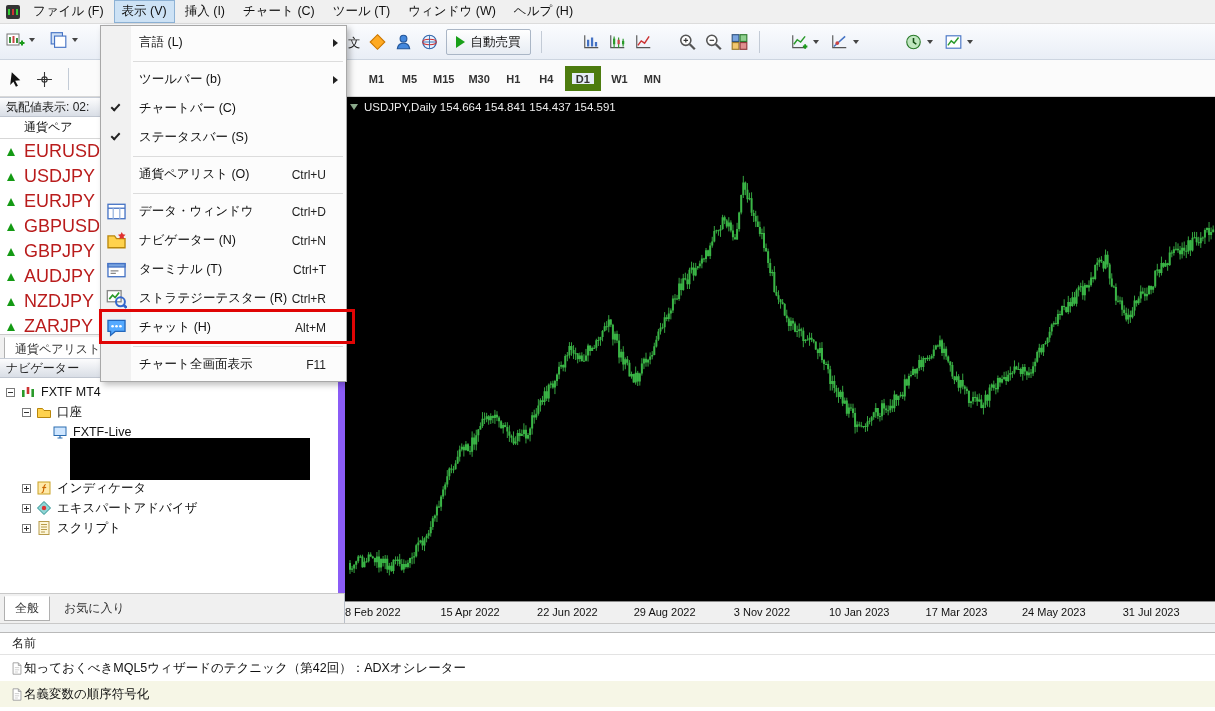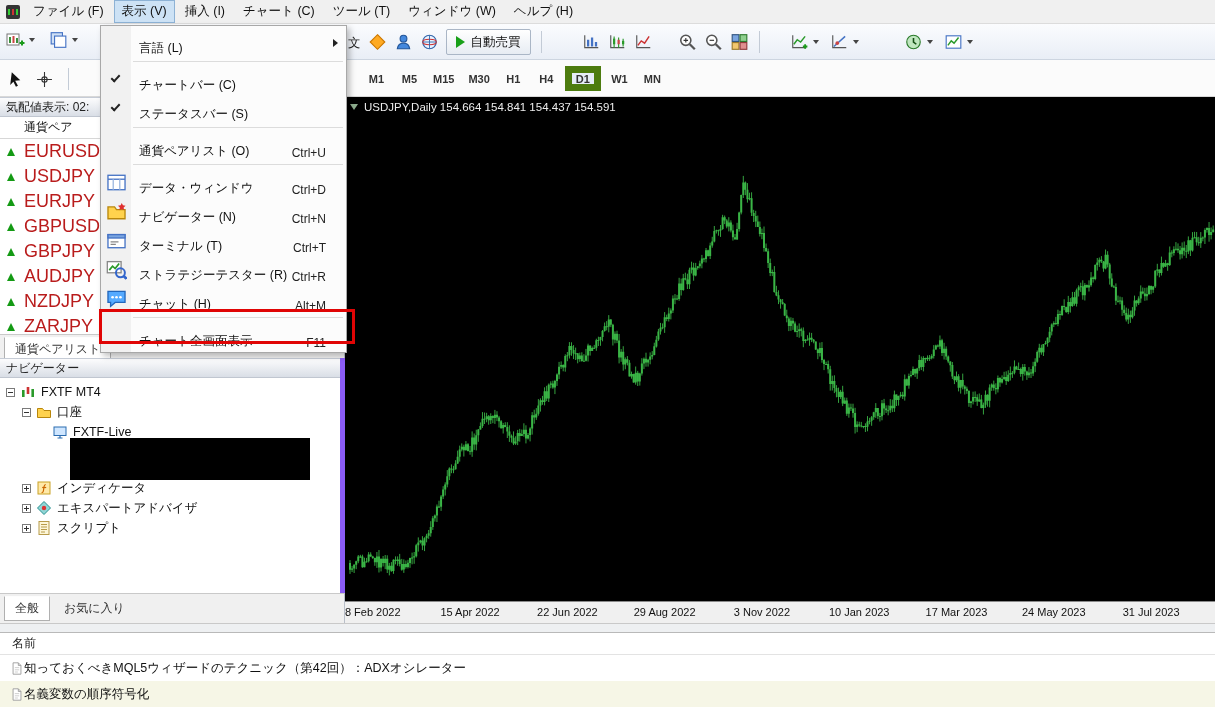--- a/index.html
+++ b/index.html
@@ -37,21 +37,21 @@
 .mw-colheader{height:22px;border-bottom:1px solid #d7d7d7;display:flex;align-items:center;padding-left:24px;font-size:12px;position:relative}
 .mw-colheader::after{content:"";position:absolute;left:218px;top:3px;bottom:3px;width:1px;background:#e2e2e2}
 .mw-row{height:25px;display:flex;align-items:center;padding-left:7px;gap:9px}
 .mw-row .sym{font-weight:normal;font-size:18px;color:#b91c1c}
 .up-arrow{width:0;height:0;border-left:4.5px solid transparent;border-right:4.5px solid transparent;border-bottom:8px solid #149a14;flex:none}
 .tabstrip{position:absolute;background:#f0f0f0;border-top:1px solid #c9c9c9;display:flex;align-items:flex-start;padding:2px 4px 0;gap:3px}
 #mw-tabs{left:0;top:334px;width:345px;height:24px;border-right:1px solid #b9bfc9}
 #nav-tabs{left:0;top:593px;width:345px;height:30px;border-right:1px solid #b9bfc9}
 .tab{padding:3px 10px;font-size:12px;color:#333;border:1px solid transparent}
 .tab.active{background:#fff;border:1px solid #b0b0b0;border-top:1px solid #fdfdfd}
-#navigator{position:absolute;left:0;top:358px;width:345px;height:235px;background:#fff;border-right:5px solid #8b5cf6;overflow:hidden}
+#navigator{position:absolute;left:0;top:358px;width:345px;height:235px;background:#fff;border-right:7px solid #8b5cf6;overflow:hidden}
 #nav-tree{padding-top:4px}
 .tree-row{height:20px;display:flex;align-items:center;gap:5px;font-size:12.5px;white-space:nowrap}
 .tree-icon svg{width:16px;height:16px;display:block}
 .expander{width:9px;height:9px;border:1px solid #7a7a7a;background:#fff;position:relative;flex:none}
 .expander::before{content:"";position:absolute;left:1px;right:1px;top:3px;height:1px;background:#333}
 .expander.plus::after{content:"";position:absolute;top:1px;bottom:1px;left:3px;width:1px;background:#333}
 .exp-space{width:9px;flex:none}
 .tree-spacer{height:36px}
 #censor{position:absolute;left:70px;top:438px;width:240px;height:42px;background:#000;z-index:6}
 
@@ -63,21 +63,21 @@
 .ax-label{position:absolute;top:4px;transform:translateX(-50%);white-space:nowrap}
 
 #splitter{position:absolute;left:0;top:623px;width:100%;height:9px;background:#eef0f2;border-top:1px solid #c9c9c9}
 #terminal{position:absolute;left:0;top:632px;width:100%;height:79px;background:#fff;border-top:1px solid #b9b9b9;overflow:hidden}
 #term-header{height:22px;display:flex;align-items:center;padding-left:12px;font-size:12px;color:#222;border-bottom:1px solid #e3e3e3}
 .term-row{height:26px;display:flex;align-items:center;padding-left:10px;font-size:12.5px;color:#111}
 .term-row.sel{background:#f6f6e6}
 .page-icon svg{width:14px;height:15px;display:block}
 
 #view-menu{position:absolute;left:100px;top:25px;width:247px;background:linear-gradient(to right,#f1f1f1 30px,#fcfcfc 30px);border:1px solid #a8a8a8;box-shadow:3px 3px 6px rgba(0,0,0,.25);z-index:50;padding:2px 0}
-.vm-item{height:29px;display:flex;align-items:flex-end;padding-left:38px;padding-right:8px;position:relative;font-size:12.5px;color:#111;white-space:nowrap}
+.vm-item{height:29px;display:flex;align-items:center;padding-left:38px;padding-right:8px;position:relative;font-size:12.5px;color:#111;white-space:nowrap}
 .vm-shortcut{margin-left:auto;padding-right:12px;font-size:12px;color:#222}
 .vm-sep{height:8px;position:relative}
 .vm-sep::after{content:"";position:absolute;left:32px;right:3px;top:3.5px;height:1px;background:#dcdcdc}
 .vm-icon{position:absolute;left:5px;top:4px;width:21px;height:21px}
 .vm-icon svg{width:21px;height:21px;display:block}
 .vm-check{position:absolute;left:10px;top:10px;width:9px;height:5px;border-left:2px solid #222;border-bottom:2px solid #222;transform:rotate(-47deg)}
 .vm-sub{position:absolute;right:8px;top:10.5px;width:0;height:0;border-top:4px solid transparent;border-bottom:4px solid transparent;border-left:5px solid #222}
 #red-box{position:absolute;left:99px;top:309px;width:256px;height:35px;border:3px solid #e00505;z-index:60}
 </style>
 </head>
@@ -414,20 +414,24 @@
       </div>
   </div>
 
   <div id="view-menu">
       <div class="vm-item">
         <span class="vm-label">言語 (L)</span>
         <span class="vm-sub"></span>
       </div>
       <div class="vm-sep"></div>
       <div class="vm-item">
+        <span class="vm-label">ツールバー (b)</span>
+        <span class="vm-sub"></span>
+      </div>
+      <div class="vm-item">
         <span class="vm-check"></span>
         <span class="vm-label">チャートバー (C)</span>
       </div>
       <div class="vm-item">
         <span class="vm-check"></span>
         <span class="vm-label">ステータスバー (S)</span>
       </div>
       <div class="vm-sep"></div>
       <div class="vm-item">
         <span class="vm-label">通貨ペアリスト (O)</span>

